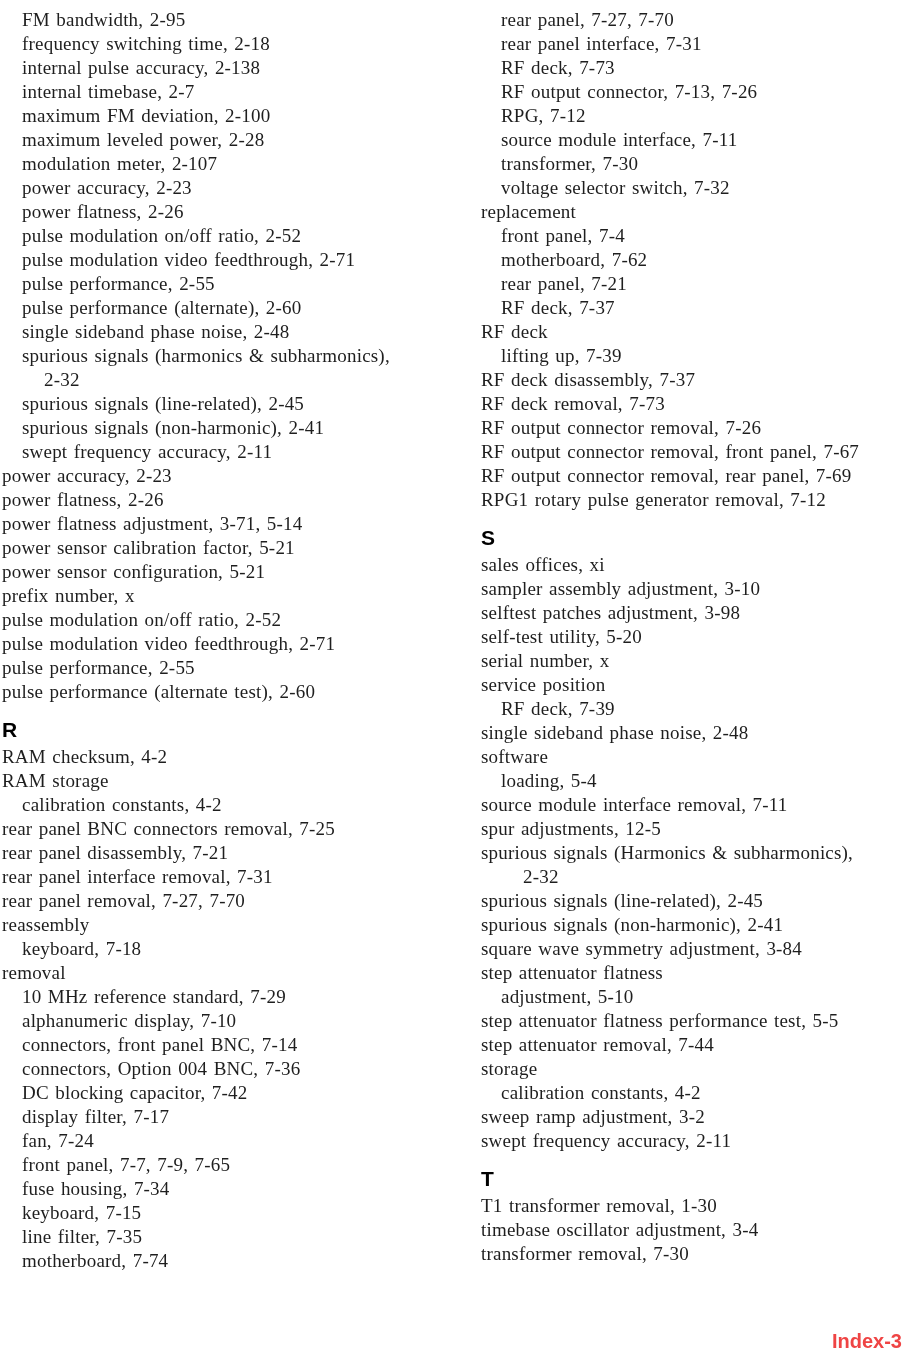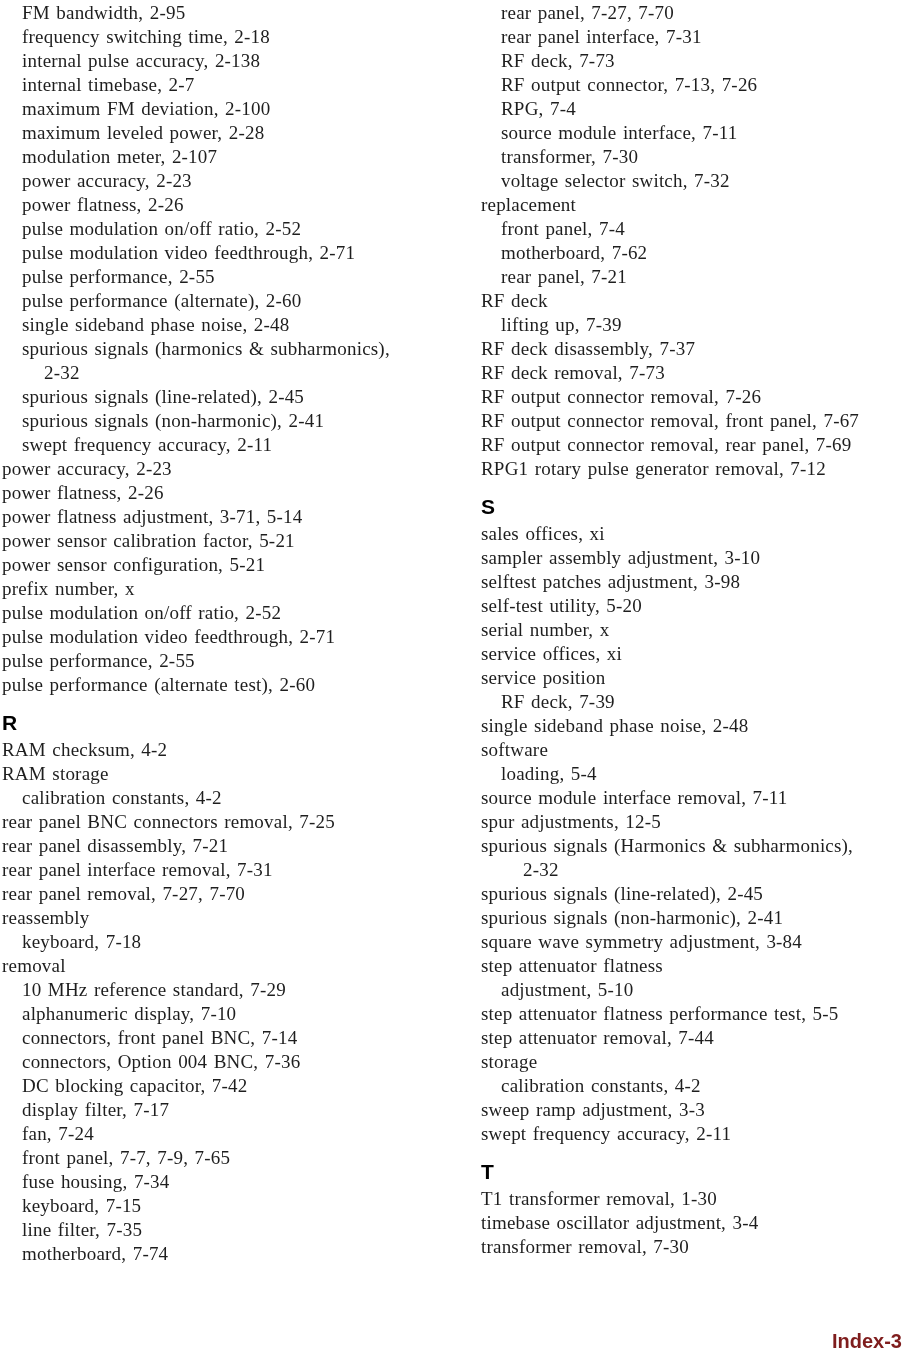--- a/index.html
+++ b/index.html
@@ -16,21 +16,21 @@
     color: #1e1e1e;
   }
   .page {
     position: absolute;
     inset: 0;
     background: #ffffff;
   }
   .col {
     position: absolute;
     top: 0;
-    padding-top: 1px;
+    padding-top: 8px;
   }
   .col-left {
     left: 2px;
     width: 452px;
   }
   .col-right {
     left: 481px;
     width: 424px;
   }
   .entry {
@@ -53,21 +53,21 @@
     margin-top: 11px;
     color: #000000;
   }
   .footer {
     position: absolute;
     right: 5px;
     bottom: 6px;
     font-family: "Liberation Sans", "DejaVu Sans", sans-serif;
     font-weight: 700;
     font-size: 20px;
-    color: #7f1d1d;
+    color: #ef4444;
   }
 </style>
 </head>
 <body>
 
 <div class="page">
   <div class="col col-left">
       <div class="entry ind-1">FM bandwidth, 2-95</div>
       <div class="entry ind-1">frequency switching time, 2-18</div>
       <div class="entry ind-1">internal pulse accuracy, 2-138</div>
@@ -119,62 +119,62 @@
       <div class="entry ind-1">fuse housing, 7-34</div>
       <div class="entry ind-1">keyboard, 7-15</div>
       <div class="entry ind-1">line filter, 7-35</div>
       <div class="entry ind-1">motherboard, 7-74</div>
     </div>
   <div class="col col-right">
       <div class="entry ind-1">rear panel, 7-27, 7-70</div>
       <div class="entry ind-1">rear panel interface, 7-31</div>
       <div class="entry ind-1">RF deck, 7-73</div>
       <div class="entry ind-1">RF output connector, 7-13, 7-26</div>
-      <div class="entry ind-1">RPG, 7-4</div>
+      <div class="entry ind-1">RPG, 7-12</div>
       <div class="entry ind-1">source module interface, 7-11</div>
       <div class="entry ind-1">transformer, 7-30</div>
       <div class="entry ind-1">voltage selector switch, 7-32</div>
       <div class="entry ind-0">replacement</div>
       <div class="entry ind-1">front panel, 7-4</div>
       <div class="entry ind-1">motherboard, 7-62</div>
       <div class="entry ind-1">rear panel, 7-21</div>
+      <div class="entry ind-1">RF deck, 7-37</div>
       <div class="entry ind-0">RF deck</div>
       <div class="entry ind-1">lifting up, 7-39</div>
       <div class="entry ind-0">RF deck disassembly, 7-37</div>
       <div class="entry ind-0">RF deck removal, 7-73</div>
       <div class="entry ind-0">RF output connector removal, 7-26</div>
       <div class="entry ind-0">RF output connector removal, front panel, 7-67</div>
       <div class="entry ind-0">RF output connector removal, rear panel, 7-69</div>
       <div class="entry ind-0">RPG1 rotary pulse generator removal, 7-12</div>
       <div class="section-header">S</div>
       <div class="entry ind-0">sales offices, xi</div>
       <div class="entry ind-0">sampler assembly adjustment, 3-10</div>
       <div class="entry ind-0">selftest patches adjustment, 3-98</div>
       <div class="entry ind-0">self-test utility, 5-20</div>
       <div class="entry ind-0">serial number, x</div>
-      <div class="entry ind-0">service offices, xi</div>
       <div class="entry ind-0">service position</div>
       <div class="entry ind-1">RF deck, 7-39</div>
       <div class="entry ind-0">single sideband phase noise, 2-48</div>
       <div class="entry ind-0">software</div>
       <div class="entry ind-1">loading, 5-4</div>
       <div class="entry ind-0">source module interface removal, 7-11</div>
       <div class="entry ind-0">spur adjustments, 12-5</div>
       <div class="entry ind-0">spurious signals (Harmonics &amp; subharmonics),</div>
       <div class="entry ind-2">2-32</div>
       <div class="entry ind-0">spurious signals (line-related), 2-45</div>
       <div class="entry ind-0">spurious signals (non-harmonic), 2-41</div>
       <div class="entry ind-0">square wave symmetry adjustment, 3-84</div>
       <div class="entry ind-0">step attenuator flatness</div>
       <div class="entry ind-1">adjustment, 5-10</div>
       <div class="entry ind-0">step attenuator flatness performance test, 5-5</div>
       <div class="entry ind-0">step attenuator removal, 7-44</div>
       <div class="entry ind-0">storage</div>
       <div class="entry ind-1">calibration constants, 4-2</div>
-      <div class="entry ind-0">sweep ramp adjustment, 3-3</div>
+      <div class="entry ind-0">sweep ramp adjustment, 3-2</div>
       <div class="entry ind-0">swept frequency accuracy, 2-11</div>
       <div class="section-header">T</div>
       <div class="entry ind-0">T1 transformer removal, 1-30</div>
       <div class="entry ind-0">timebase oscillator adjustment, 3-4</div>
       <div class="entry ind-0">transformer removal, 7-30</div>
     </div>
   <div class="footer">Index-3</div>
 </div>
 
 </body></html>

